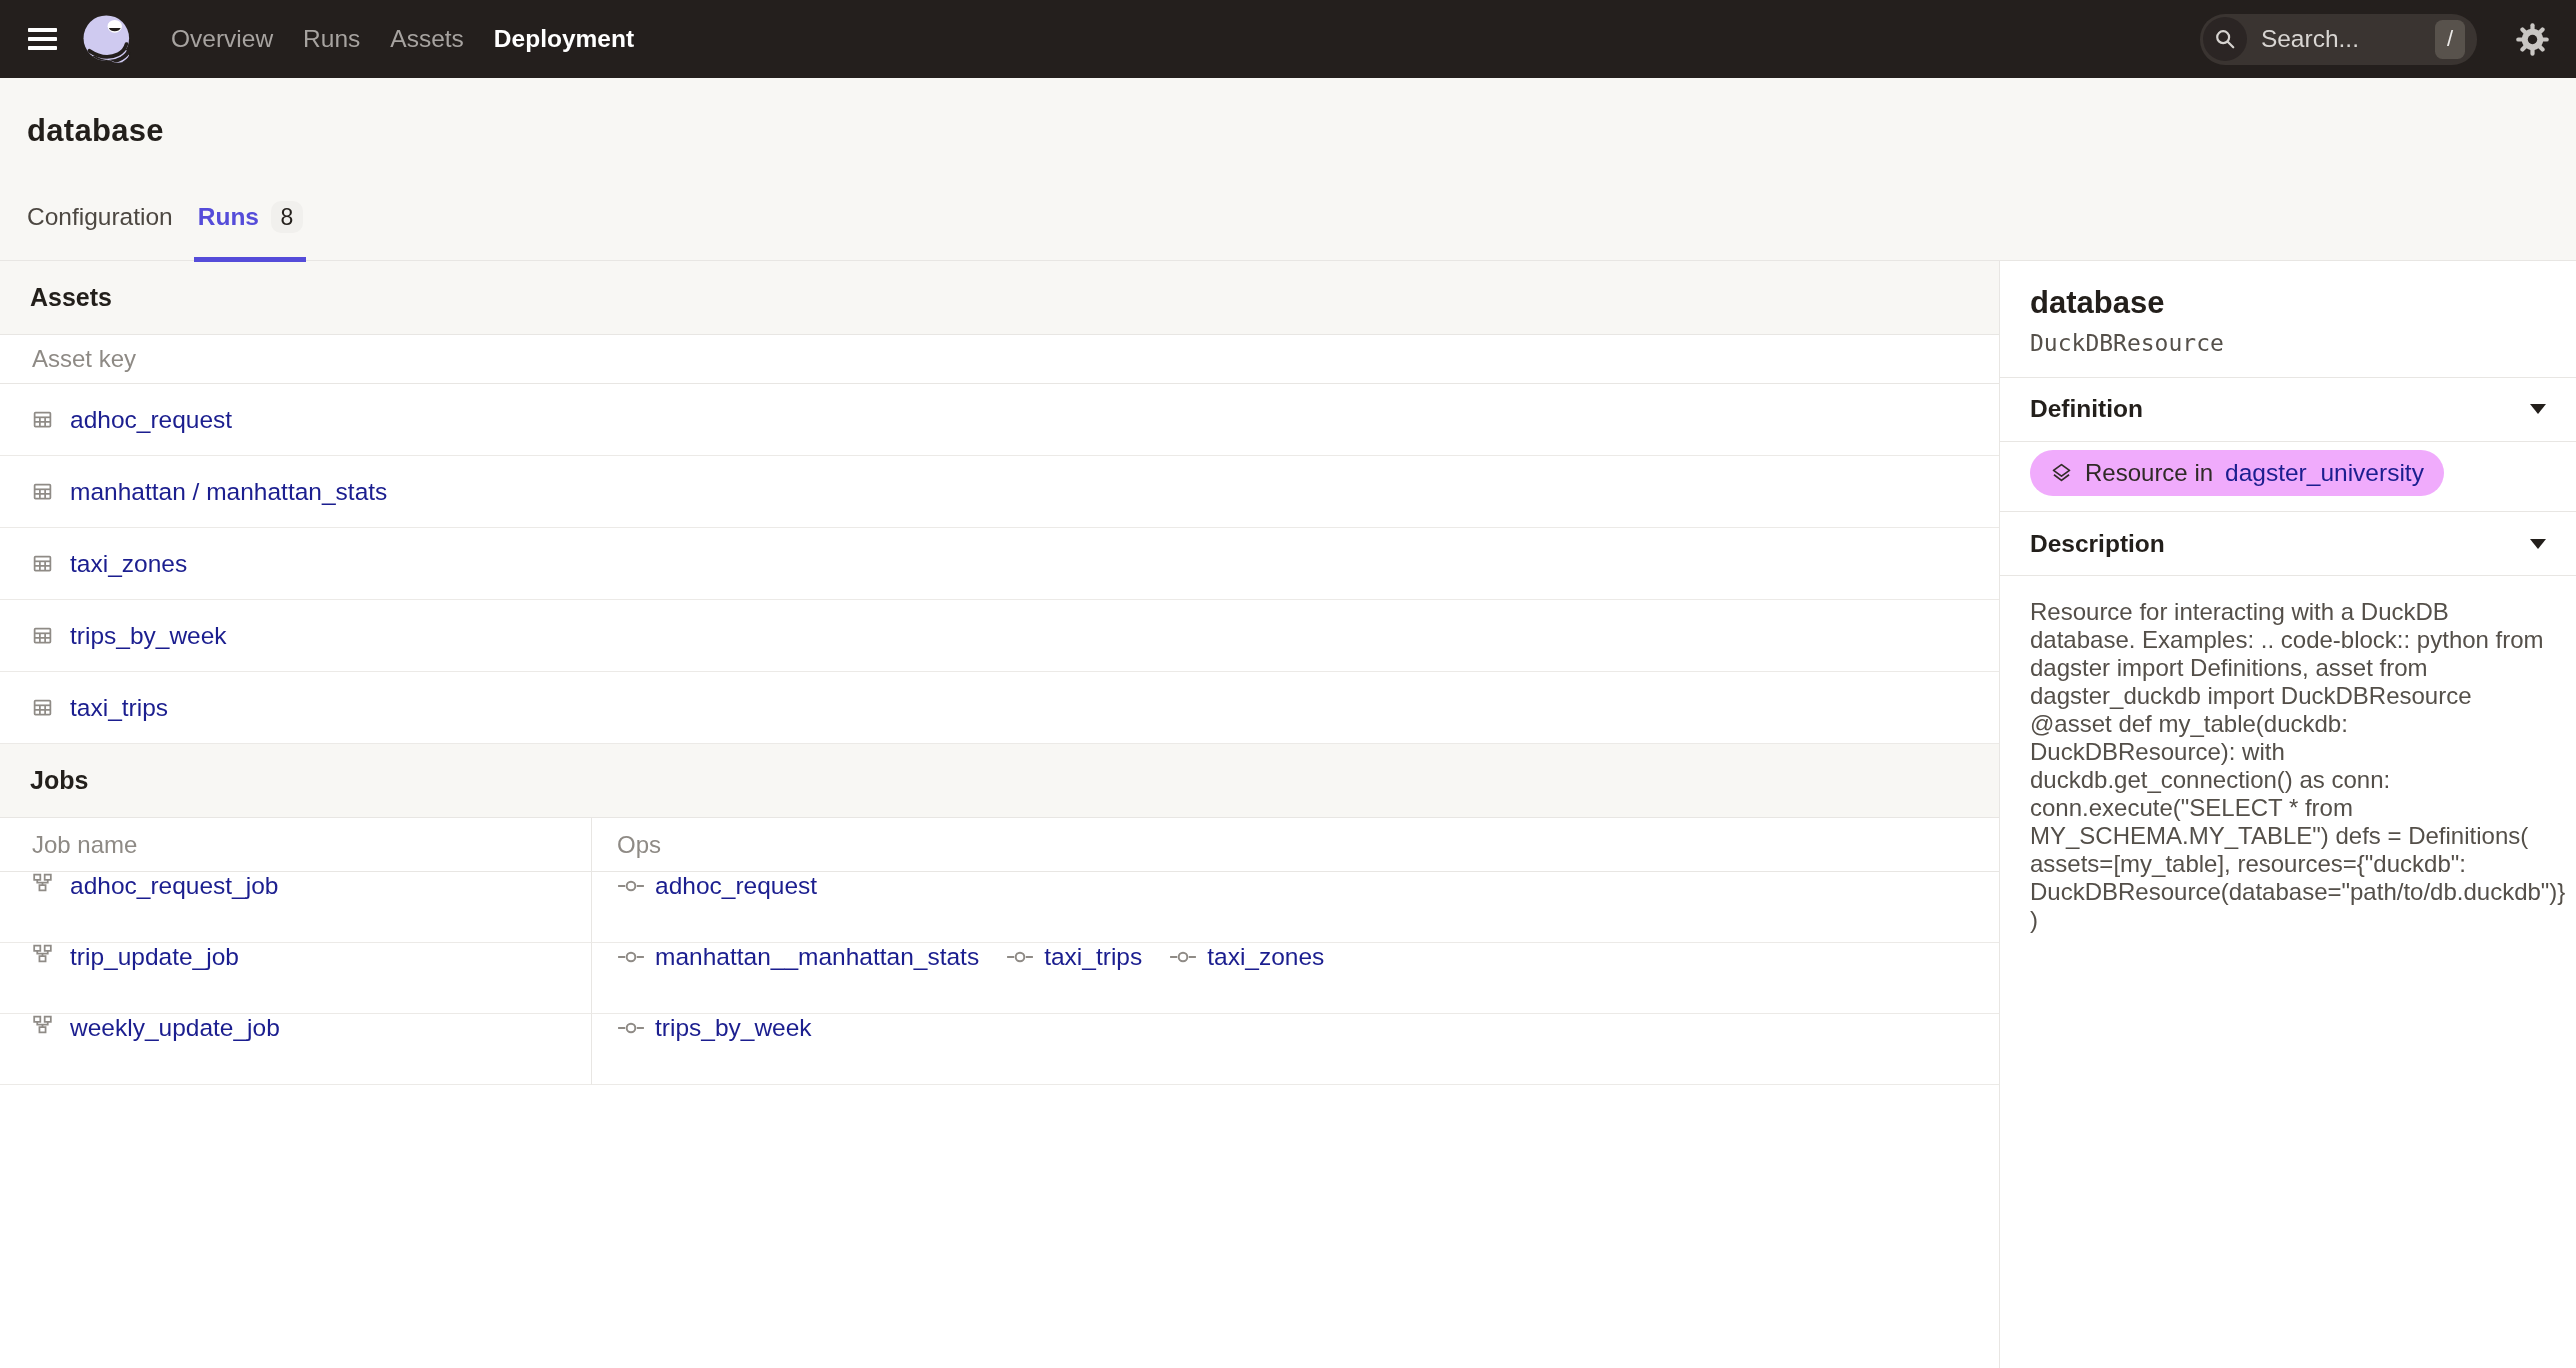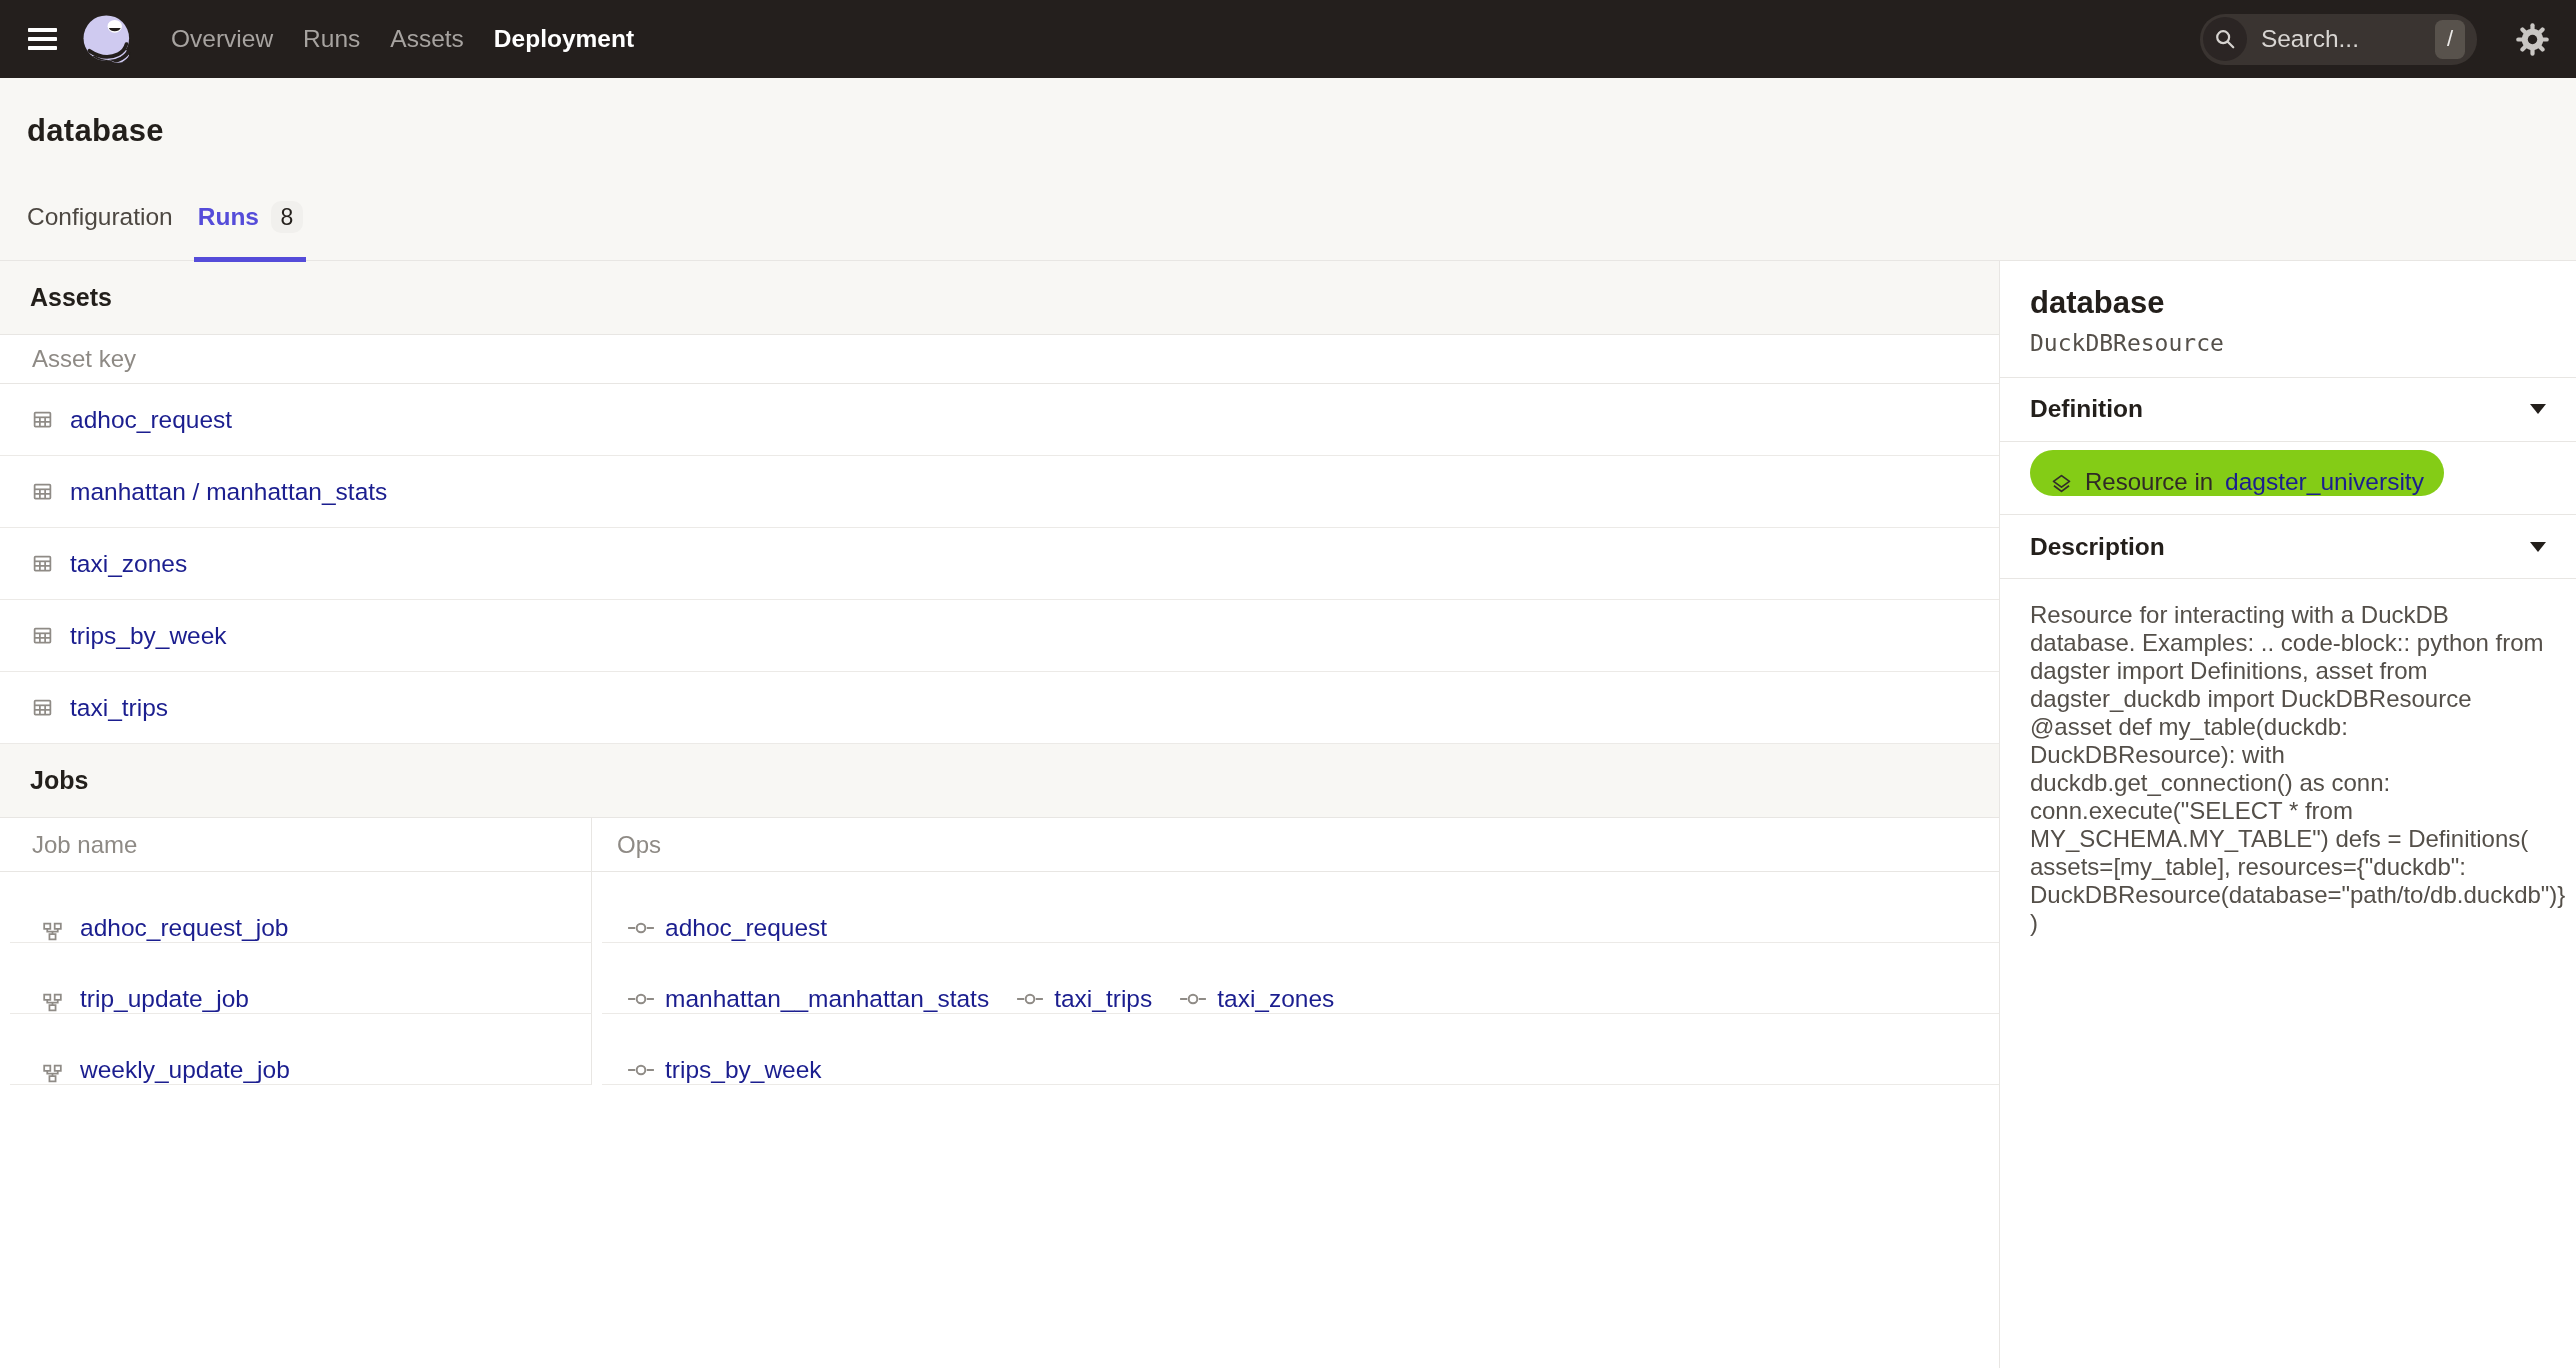--- a/index.html
+++ b/index.html
@@ -126,21 +126,21 @@
   .jobs-grid { display: grid; grid-template-columns: 592px 1fr; }
   .jg-head {
     height: 54px;
     border-bottom: 1.7px solid #e8e6e3;
     display: flex; align-items: center;
     font-size: 24px; color: #8e8a85;
   }
   .jg-cell {
     height: 71px;
     border-bottom: 1.7px solid #eceae7;
-    display: flex; align-items: flex-end; margin-left: 10px;
+    display: flex; align-items: flex-start;
   }
   .col-name { padding: 0 32px; border-right: 1.7px solid #e8e6e3; gap: 17px; }
   .col-ops  { padding: 0 25px; gap: 27px; }
   .op-item { display: flex; align-items: center; gap: 10px; }
 
   
   .panel {
     width: 577px; flex: none;
     border-left: 1.7px solid #e8e6e3;
     background: #ffffff;
@@ -162,23 +162,23 @@
     gap: 40px;
   }
   .caret {
     width: 0; height: 0;
     border-left: 8.5px solid transparent;
     border-right: 8.5px solid transparent;
     border-top: 10px solid #231f1b;
   }
   .panel-def-body { padding: 8.5px 30px 15px; border-bottom: 1.7px solid #e8e6e3; }
   .pill {
-    display: inline-flex; align-items: flex-end; gap: 12px;
+    display: inline-flex; align-items: center; gap: 12px;
     height: 46px; padding: 0 20px;
-    background: #84cc16; border-radius: 24px;
+    background: #f0abfc; border-radius: 24px;
     font-size: 24px; color: #2f2a26;
   }
   .panel-desc-body {
     padding: 22px 30px;
     font-size: 24px; line-height: 28px;
     color: #544f49;
   }
 </style>
 </head>
 <body>

